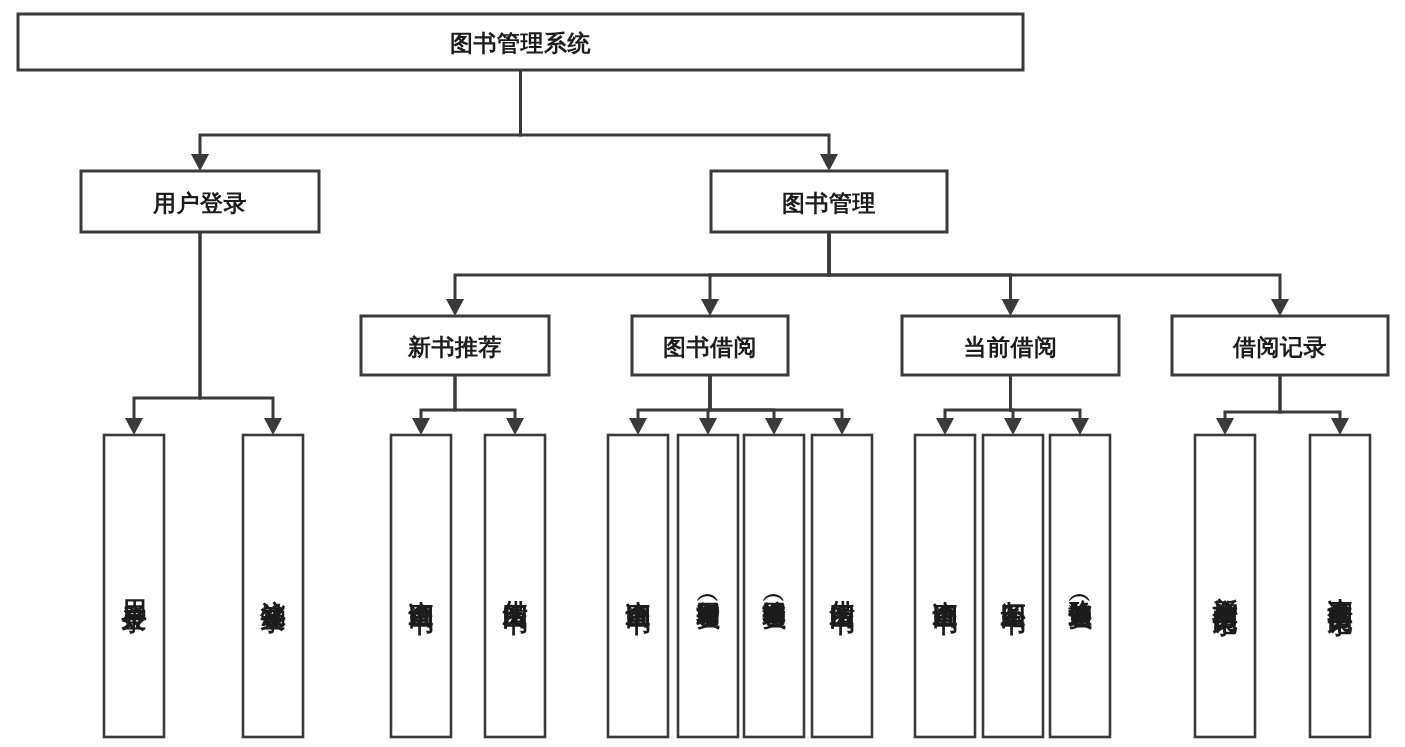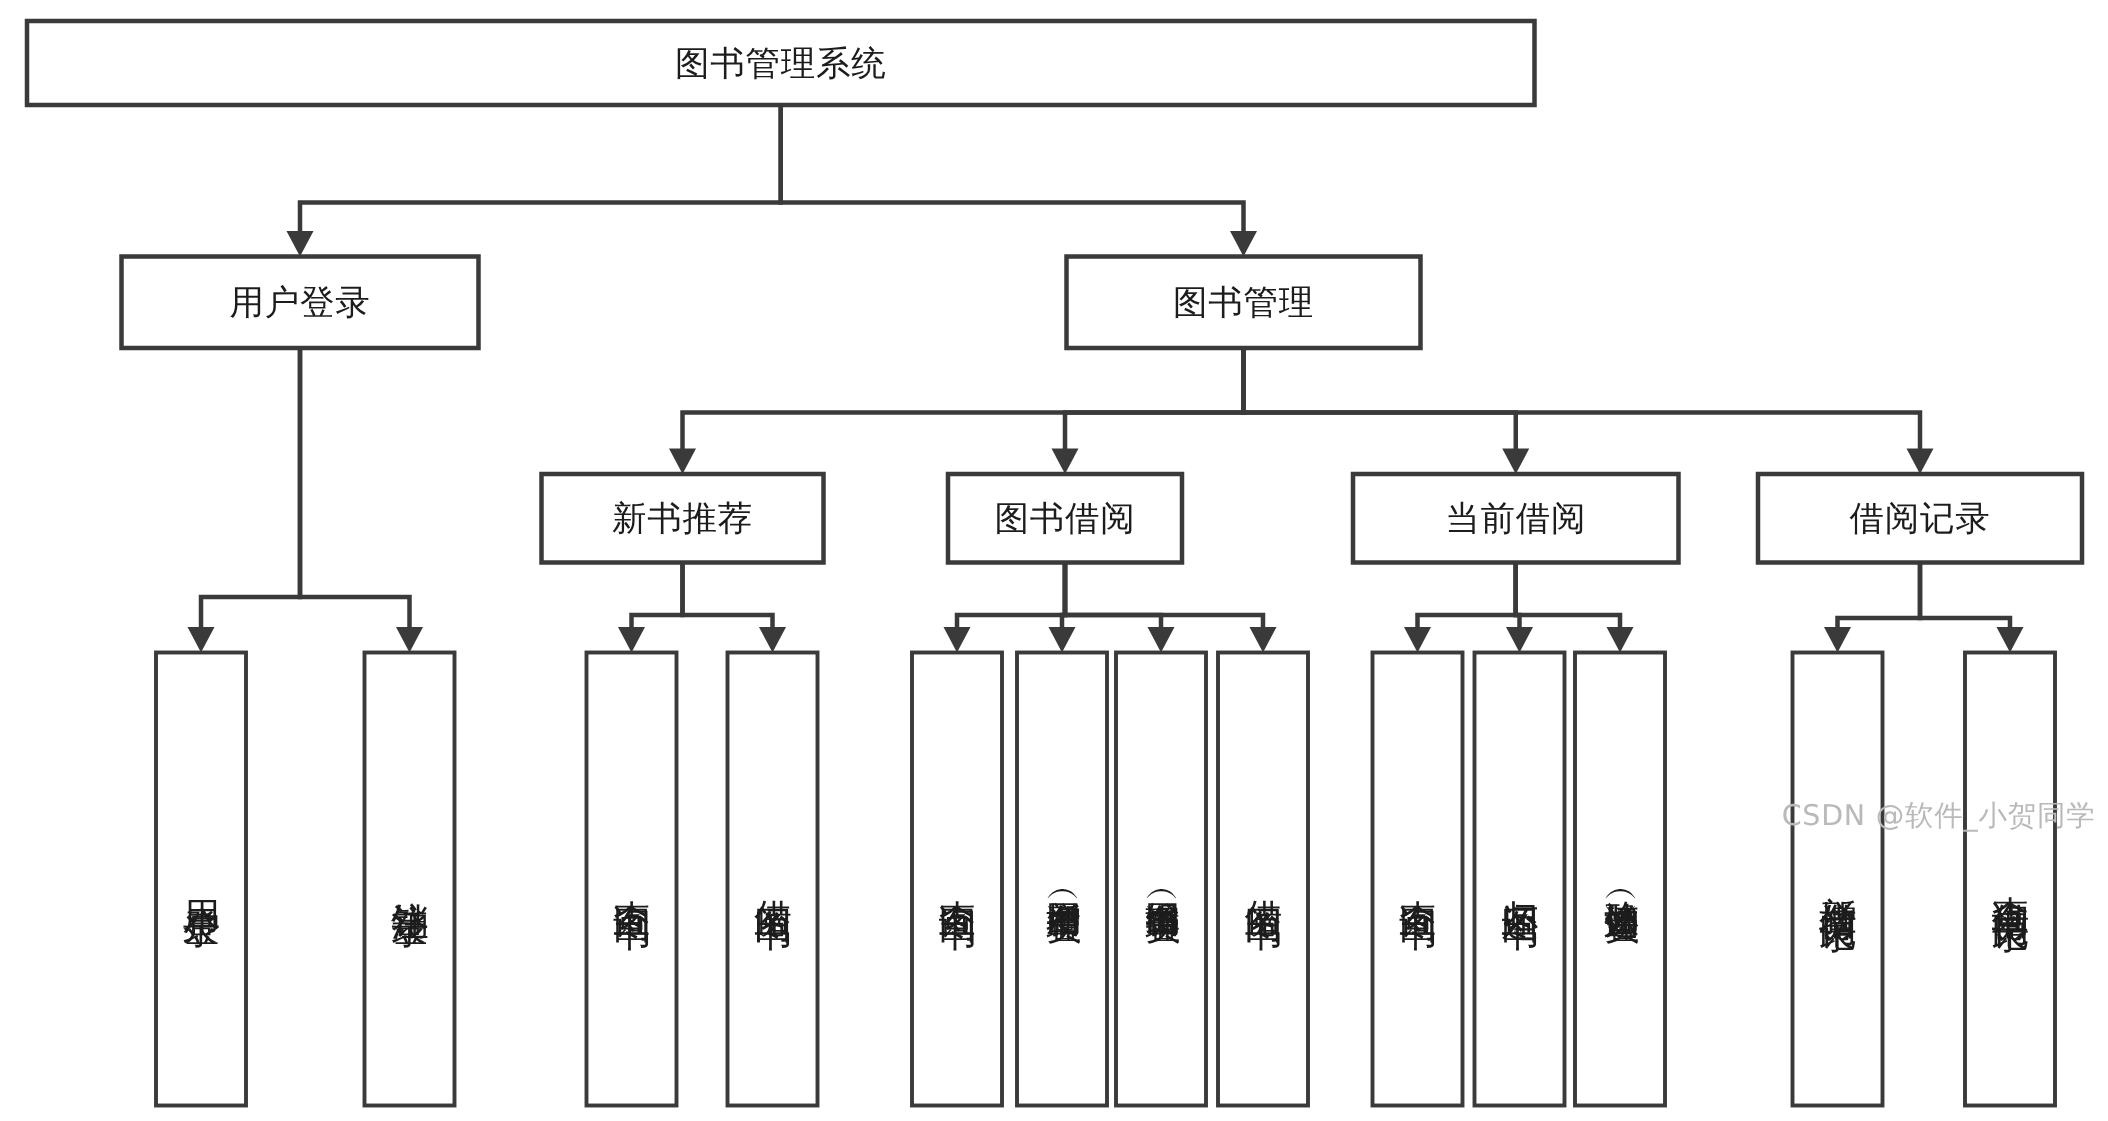--- a/index.html
+++ b/index.html
@@ -12,20 +12,21 @@
     width: 1405px;
     height: 747px;
     font-family: "DejaVu Sans", "Liberation Sans", sans-serif;
     overflow: hidden;
     position: relative;
   }
   #diagram-root {
     position: relative;
     width: 1405px;
     height: 561px;
+    font-weight: bold;
   }
   svg#flow-svg {
     position: absolute;
     top: 0;
     left: 0;
     width: 1405px;
     height: 747px;
     display: block;
   }
   .node-box {
@@ -209,14 +210,13 @@
       <div class="node-label-v" style="left: 608px; top: 435px; width: 60px; height: 302px; font-size: 25px; letter-spacing: 3px;">查询图书</div>
       <div class="node-label-v" style="left: 678px; top: 435px; width: 60px; height: 302px; font-size: 23px; letter-spacing: 1px;">新增图书（管理员）</div>
       <div class="node-label-v" style="left: 744px; top: 435px; width: 60px; height: 302px; font-size: 23px; letter-spacing: 1px;">编辑图书（管理员）</div>
       <div class="node-label-v" style="left: 812px; top: 435px; width: 60px; height: 302px; font-size: 25px; letter-spacing: 3px;">借阅图书</div>
       <div class="node-label-v" style="left: 915px; top: 435px; width: 60px; height: 302px; font-size: 25px; letter-spacing: 3px;">查询图书</div>
       <div class="node-label-v" style="left: 983px; top: 435px; width: 60px; height: 302px; font-size: 25px; letter-spacing: 3px;">归还图书</div>
       <div class="node-label-v" style="left: 1050px; top: 435px; width: 60px; height: 302px; font-size: 23px; letter-spacing: 1px;">确认归还（管理员）</div>
       <div class="node-label-v" style="left: 1195px; top: 435px; width: 60px; height: 302px; font-size: 25px; letter-spacing: 3px;">新增借阅记录</div>
       <div class="node-label-v" style="left: 1310px; top: 435px; width: 60px; height: 302px; font-size: 25px; letter-spacing: 3px;">查询借阅记录</div>
     </div>
-  <div class="watermark">CSDN @软件_小贺同学</div>
 </div>
 
 </body></html>

